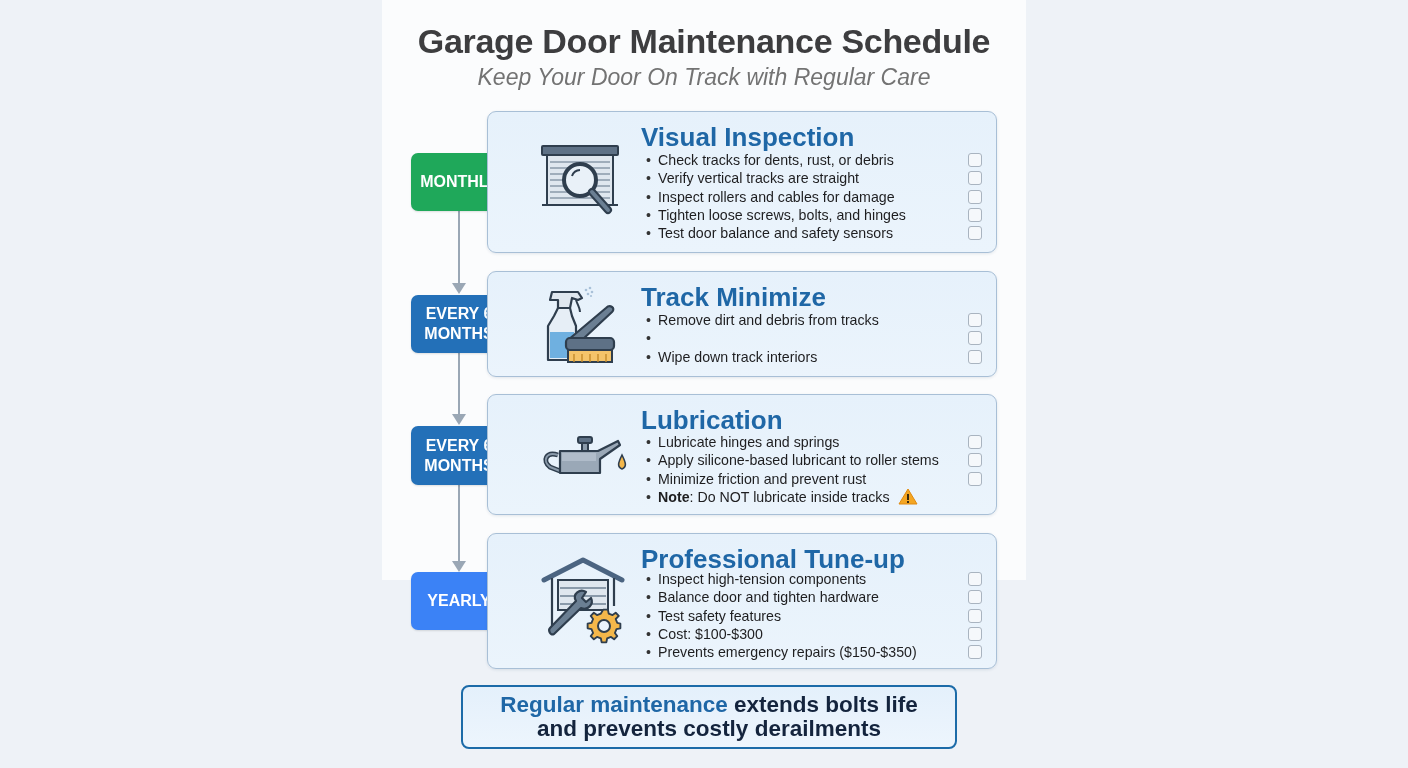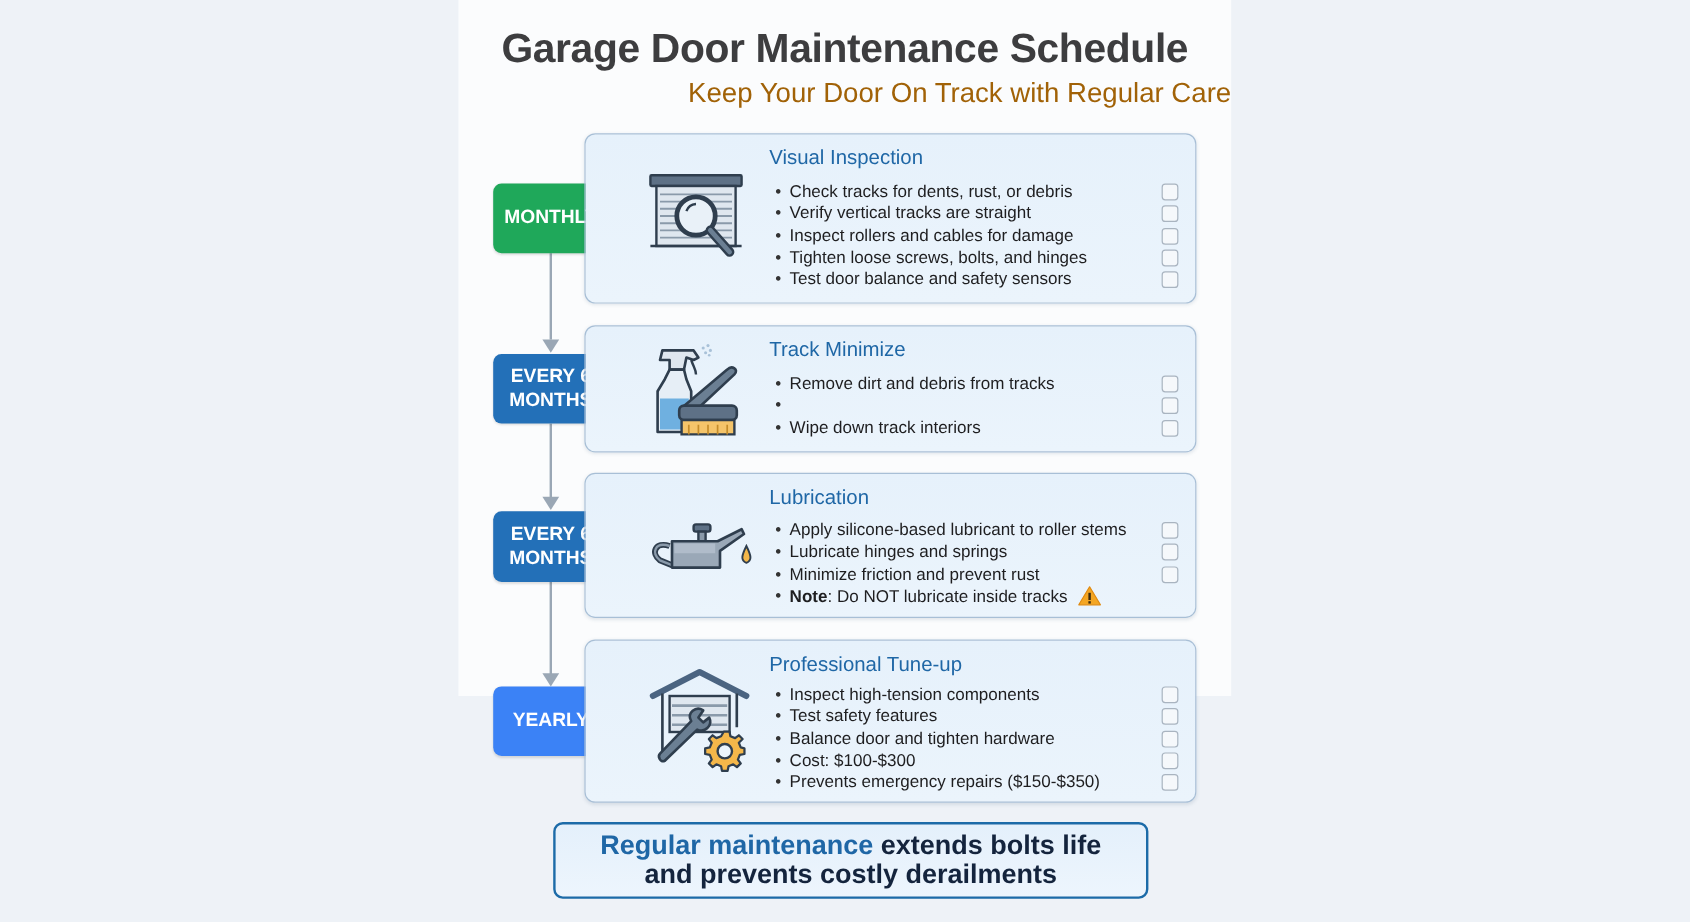--- a/index.html
+++ b/index.html
@@ -12,21 +12,21 @@
     position: absolute; left: 382px; top: 0; width: 644px; height: 580px;
     background: #fbfcfd;
   }
   .title {
     position: absolute; left: 0; right: 0; top: 22px;
     text-align: center; font-size: 34px; font-weight: bold; color: #3d3d3f;
     letter-spacing: -0.3px;
   }
   .subtitle {
     position: absolute; left: 0; right: 0; top: 64px;
-    text-align: right; font-size: 23px; color: #a16207;
+    text-align: center; font-size: 23px; color: #737373; font-style: italic;
   }
 
   
   .connector {
     position: absolute; left: 76px; width: 2px; background: #9aa7b5;
   }
   .arrowhead {
     position: absolute; left: 70px; width: 0; height: 0;
     border-left: 7px solid transparent; border-right: 7px solid transparent;
     border-top: 11px solid #9aa7b5;
@@ -52,21 +52,21 @@
     position: absolute; left: 105px; width: 510px;
     background: linear-gradient(180deg, #e6f1fb 0%, #ebf4fc 100%);
     border: 1.5px solid #a8bfd6; border-radius: 9px;
     box-shadow: 0 1px 3px rgba(40,70,110,0.12);
   }
   .card-icon {
     position: absolute; left: 50px; width: 90px; height: 90px;
   }
   .card-title {
     position: absolute; left: 153px; top: 10px;
-    font-size: 17px; font-weight: normal; color: #1f67a6; text-align: center;
+    font-size: 26px; font-weight: bold; color: #1f67a6; text-align: center;
   }
   .task-list {
     position: absolute; left: 158px; right: 14px; list-style: none;
   }
   .task {
     position: relative; height: 18.3px; font-size: 14.2px; color: #1e1e20;
     line-height: 18px; padding-left: 12px; white-space: nowrap;
   }
   .task::before {
     content: "•"; position: absolute; left: 0; top: 0; color: #333;
@@ -188,22 +188,22 @@
       <rect x="40" y="26" width="14" height="6" rx="2" fill="#5e7186" stroke="#2f3e4e" stroke-width="2"></rect>
       <rect x="44" y="32" width="6" height="8" fill="#8a9aaa" stroke="#2f3e4e" stroke-width="2"></rect>
       <path d="M20 44 C8 40 4 50 12 56 L22 60" fill="none" stroke="#2f3e4e" stroke-width="5"></path>
       <path d="M20 44 C8 40 4 50 12 56 L22 60" fill="none" stroke="#8a9aaa" stroke-width="2"></path>
       <path d="M22 40 L60 40 L80 30 L82 34 L62 48 L62 62 L22 62 Z" fill="#9aa8b7" stroke="#2f3e4e" stroke-width="2.2" stroke-linejoin="round"></path>
       <path d="M24 42 L58 42 L58 50 L24 50 Z" fill="#b9c5d1" opacity="0.7"></path>
       <path d="M84 44 C80 52 79 56 84 58 C89 56 88 52 84 44 Z" fill="#f4b74a" stroke="#2f3e4e" stroke-width="1.6"></path>
     </svg>
     <div class="card-title">Lubrication</div>
     <ul class="task-list" style="top:38px;">
+      <li class="task"><span>Lubricate hinges and springs</span><span class="checkbox"></span></li>
       <li class="task"><span>Apply silicone-based lubricant to roller stems</span><span class="checkbox"></span></li>
-      <li class="task"><span>Lubricate hinges and springs</span><span class="checkbox"></span></li>
       <li class="task"><span>Minimize friction and prevent rust</span><span class="checkbox"></span></li>
       <li class="task">
         <span class="note-label">Note</span><span>: Do NOT lubricate inside tracks</span>
         <svg class="warn-icon" width="20" height="17" viewBox="0 0 20 17">
           <path d="M10 1 L19 16 L1 16 Z" fill="#f4a623" stroke="#e08a10" stroke-width="1" stroke-linejoin="round"></path>
           <rect x="9" y="6" width="2" height="6" fill="#3a2a10"></rect>
           <rect x="9" y="13" width="2" height="2" fill="#3a2a10"></rect>
         </svg>
       </li>
     </ul>
@@ -221,22 +221,22 @@
         </g>
       <path d="M48 36 C42 32 34 38 38 45 L12 72 C10 74 12 80 16 78 L43 52 C50 55 56 48 53 42 L48 46 L44 42 Z" fill="#6b7f93" stroke="#2f3e4e" stroke-width="2.2" stroke-linejoin="round"></path>
       <g transform="translate(66 70)">
         <path d="M-3 -16 L3 -16 L4 -11 L9 -9 L13 -12 L17 -8 L13 -4 L15 1 L19 2 L19 8 L14 9 L12 14 L15 18 L11 22 L7 19 L2 21 L1 26 L-5 26 L-6 21 L-11 19 L-15 22 L-19 18 L-16 14 L-18 9 L-23 8 L-23 2 L-18 1 L-16 -4 L-19 -8 L-15 -12 L-11 -9 L-6 -11 Z" transform="scale(0.78) translate(2 -5)" fill="#f4b74a" stroke="#2f3e4e" stroke-width="2.4" stroke-linejoin="round"></path>
         <circle cx="0" cy="0" r="6" fill="#ebf4fc" stroke="#2f3e4e" stroke-width="2"></circle>
       </g>
     </svg>
     <div class="card-title">Professional Tune-up</div>
     <ul class="task-list" style="top:36px;">
       <li class="task"><span>Inspect high-tension components</span><span class="checkbox"></span></li>
+      <li class="task"><span>Balance door and tighten hardware</span><span class="checkbox"></span></li>
       <li class="task"><span>Test safety features</span><span class="checkbox"></span></li>
-      <li class="task"><span>Balance door and tighten hardware</span><span class="checkbox"></span></li>
       <li class="task"><span>Cost: $100-$300</span><span class="checkbox"></span></li>
       <li class="task"><span>Prevents emergency repairs ($150-$350)</span><span class="checkbox"></span></li>
     </ul>
   </div>
 
   <div class="callout">
     <span class="hl">Regular maintenance</span><span> extends bolts life</span><br>
     <span>and prevents costly derailments</span>
   </div>
 </div>

